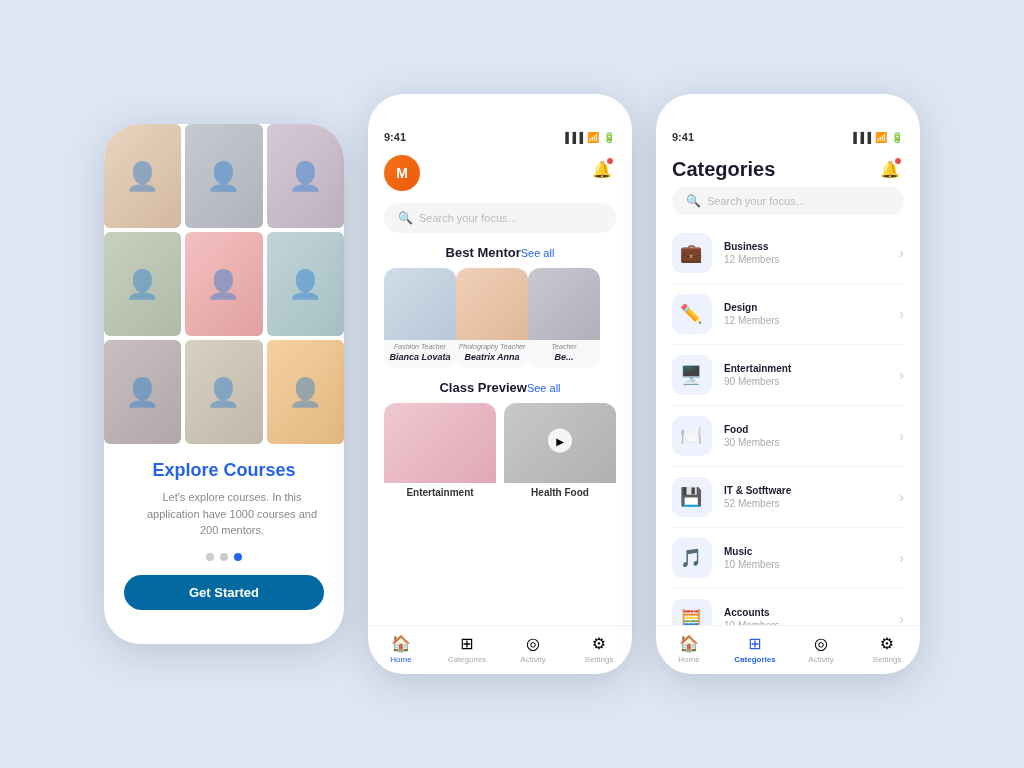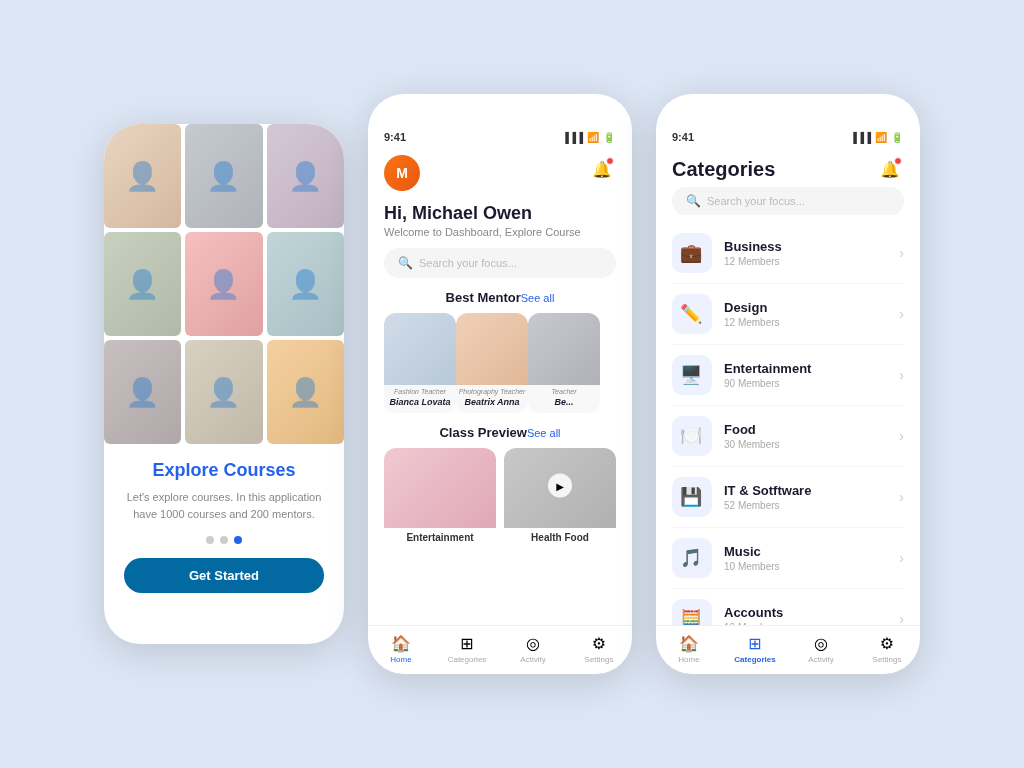--- a/index.html
+++ b/index.html
@@ -84,20 +84,21 @@
       font-size: 18px;
       font-weight: 700;
       color: #2563eb;
       margin-bottom: 8px;
     }
     .explore-desc {
       font-size: 11px;
       color: #888;
       line-height: 1.5;
       margin-bottom: 14px;
+      margin-left: 16px;
     }
     .dots {
       display: flex;
       gap: 6px;
       margin-bottom: 14px;
       justify-content: center;
     }
     .dot {
       width: 8px;
       height: 8px;
@@ -368,21 +369,21 @@
       border-radius: 10px;
       display: flex;
       align-items: center;
       justify-content: center;
       font-size: 18px;
       margin-right: 12px;
       flex-shrink: 0;
     }
     .cat-info { flex: 1; }
     .cat-name {
-      font-size: 13px;
+      font-size: 10px;
       font-weight: 600;
       color: #1a1a2e;
     }
     .cat-members {
       font-size: 10px;
       color: #aaa;
       margin-top: 2px;
     }
     .cat-chevron {
       font-size: 14px;
@@ -445,24 +446,20 @@
         <span>🔋</span>
       </div>
     </div>
     <div class="screen2-header">
       <div class="avatar-circle">M</div>
       <div class="bell-icon">
         🔔
         <div class="bell-badge"></div>
       </div>
     </div>
-    <div class="greeting-section">
-      <div class="greeting-name">Hi, Michael Owen</div>
-      <div class="greeting-sub">Welcome to Dashboard, Explore Course</div>
-    </div>
     <div class="search-bar">
       <span class="search-icon-small">🔍</span>
       <span class="search-placeholder">Search your focus...</span>
     </div>
     <div class="section-header">
       <span class="section-title">Best Mentor</span>
       <span class="see-all">See all</span>
     </div>
     <div class="mentors-row">
       <div class="mentor-card">

